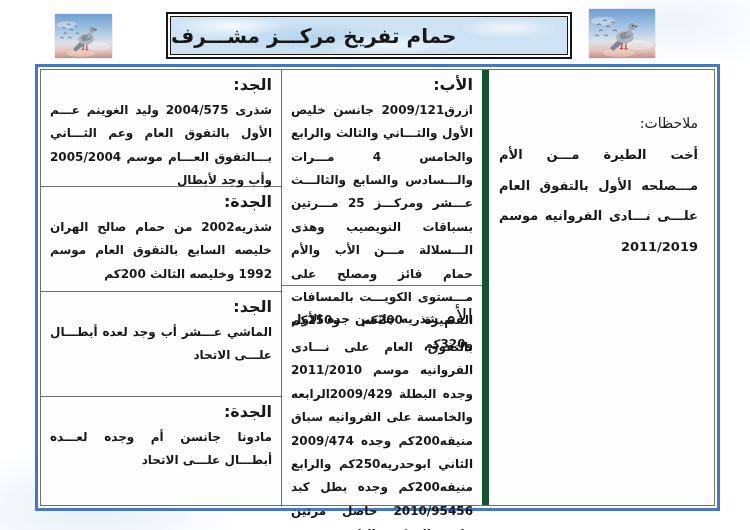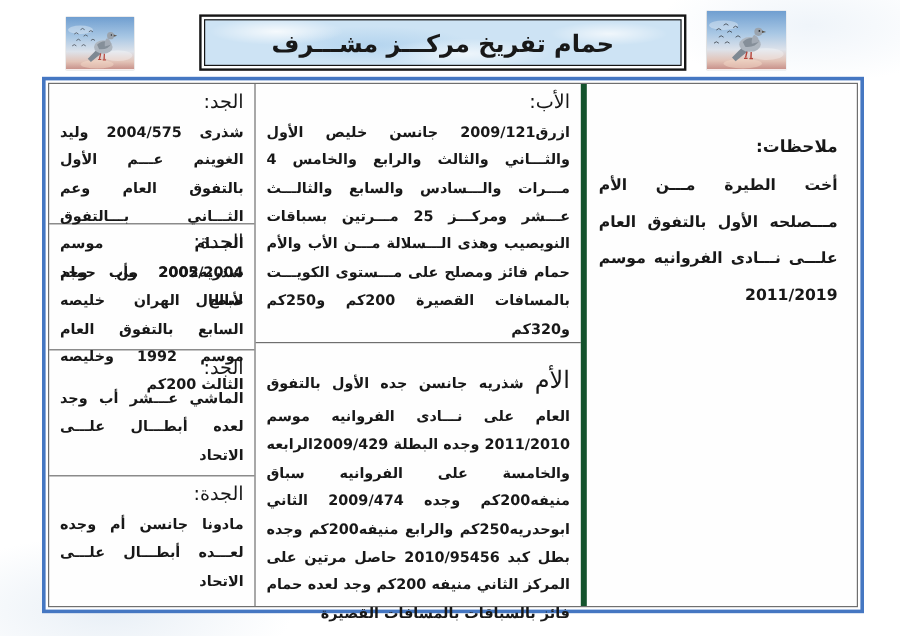--- a/index.html
+++ b/index.html
@@ -13,21 +13,21 @@
     direction:rtl;
     color:#181818;
   }
   
   .banner{
     position:absolute;left:166px;top:12px;width:406px;height:47px;
     border:2px solid #161616;background:#fff;padding:2px;box-sizing:border-box;
   }
   .banner-inner{
     width:100%;height:100%;border:1px solid #161616;box-sizing:border-box;
-    display:flex;align-items:center;justify-content:center;
+    display:flex;align-items:center;justify-content:flex-end;
     background-color:#cde3f4;
     background-image:
       radial-gradient(ellipse 80px 16px at 15% 25%, rgba(255,255,255,.8), rgba(255,255,255,0) 70%),
       radial-gradient(ellipse 100px 18px at 55% 75%, rgba(255,255,255,.65), rgba(255,255,255,0) 70%),
       radial-gradient(ellipse 70px 14px at 85% 30%, rgba(255,255,255,.7), rgba(255,255,255,0) 70%),
       radial-gradient(ellipse 120px 22px at 35% 55%, rgba(178,211,238,.9), rgba(178,211,238,0) 70%);
     margin-left: 22px;
   }
   .banner-title{font-size:20px;font-weight:bold;letter-spacing:.5px;}
   .pigeon-photo{position:absolute;overflow:hidden;box-shadow:0 0 1px rgba(0,0,0,.35);}
@@ -38,38 +38,38 @@
   .board{
     position:absolute;left:35px;top:64px;width:685px;height:447px;
     border:3px solid #4577c2;box-sizing:border-box;background:#fff;padding:2px;
   }
   .board-inner{
     width:100%;height:100%;box-sizing:border-box;border:1px solid #6f6f6f;
     display:flex;flex-direction:row;background:#fefefe;
   }
   .col-info{width:225px;box-sizing:border-box;padding:38px 16px 0 10px;}
   .col-parents{
-    width:277px;box-sizing:border-box;
-    border-left:1px solid #6f6f6f;border-right:5px solid #14532d;
+    width:208px;box-sizing:border-box;
+    border-left:1px solid #6f6f6f;border-right:7px solid #14532d;
     display:flex;flex-direction:column;
   }
   .col-grand{flex:1;display:flex;flex-direction:column;}
   
-  .sec-label{font-size:16px;font-weight:normal;line-height:1.3;}
+  .sec-label{font-size:16px;font-weight:bold;line-height:1.3;}
   .ar-text{font-size:12px;font-weight:bold;line-height:1.95;text-align:justify;margin:3px 0 0;}
   .ar-text .inline-label{font-size:20px;font-weight:normal;}
   .sec-father{height:216px;box-sizing:border-box;border-bottom:1px solid #6f6f6f;padding:5px 9px;}
   .sec-mother{flex:1;box-sizing:border-box;padding:8px 9px;}
   .gsec{box-sizing:border-box;padding:5px 9px;border-bottom:1px solid #6f6f6f;}
   .gsec-1{height:117px;}
   .gsec-2{height:105px;}
   .gsec-3{height:105px;}
   .gsec-4{flex:1;border-bottom:none;}
   .info-line{font-size:15px;font-weight:bold;line-height:2.15;}
-  .info-line.plain{font-weight:bold;font-size:14px;}
+  .info-line.plain{font-weight:normal;font-size:14px;}
   .info-notes{font-size:13px;font-weight:bold;line-height:2.35;text-align:justify;margin:2px 0 0;}
 </style>
 </head>
 <body>
 
 <svg width="0" height="0" style="position:absolute" aria-hidden="true">
   <defs>
     <linearGradient id="sky" x1="0" y1="0" x2="0" y2="1">
       <stop offset="0" stop-color="#6f9ed0"></stop>
       <stop offset="0.38" stop-color="#a8c7e4"></stop>

